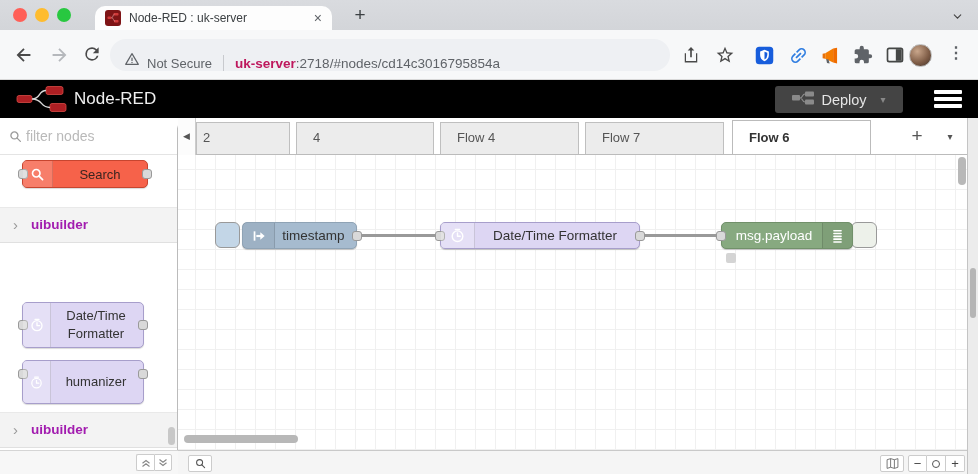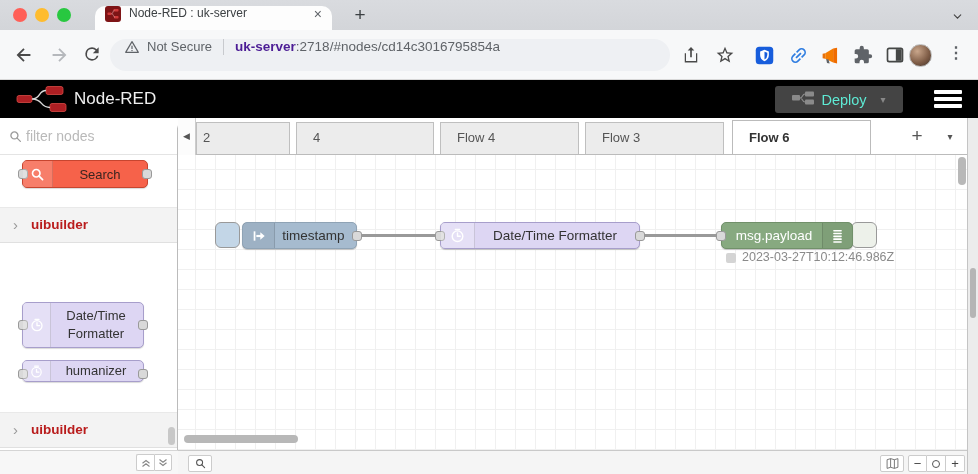--- a/index.html
+++ b/index.html
@@ -5,45 +5,45 @@
   * { margin:0; padding:0; box-sizing:border-box; }
   body { font-family:"Liberation Sans", sans-serif; background:#fff; }
   .screen { position:relative; width:978px; height:474px; overflow:hidden; background:#fff; font-family:"Liberation Sans", sans-serif; }
 
   
   .titlebar { position:absolute; left:0; top:0; width:978px; height:30px; background:linear-gradient(#d9dbdf,#d3d5d9); }
   .tl { position:absolute; top:8px; width:14px; height:14px; border-radius:50%; }
   .tl.red { left:13px; background:#ff5f57; }
   .tl.yellow { left:35px; background:#febc2e; }
   .tl.green { left:57px; background:#28c840; }
-  .chrome-tab { position:absolute; left:95px; top:6px; width:237px; height:24px; background:#fdfdfd; border-radius:10px 10px 0 0; display:flex; padding:0 10px; }
+  .chrome-tab { position:absolute; left:95px; top:6px; width:237px; height:24px; background:#fdfdfd; border-radius:10px 10px 0 0; display:flex; align-items:center; padding:0 10px; }
   .favicon { width:16px; height:16px; border-radius:3px; background:#7e1416; display:flex; align-items:center; justify-content:center; flex:none; }
   .tab-title { font-size:12px; color:#3c4043; margin-left:8px; flex:1; white-space:nowrap; overflow:hidden; }
   .tab-close { font-size:14px; color:#5f6368; margin-left:6px; cursor:default; }
   .newtab-btn { position:absolute; left:348px; top:3px; width:24px; height:24px; font-size:19px; color:#3c4043; text-align:center; line-height:24px; }
   .tabstrip-caret { position:absolute; right:14px; top:9px; }
 
   
   .toolbar { position:absolute; left:0; top:30px; width:978px; height:50px; background:#f7f8f9; border-bottom:1px solid #d8d8d8; }
   .nav-icon { position:absolute; top:14px; width:22px; height:22px; }
-  .urlbar { position:absolute; left:110px; top:9px; width:560px; height:32px; background:#eef0f3; border-radius:16px; display:flex; align-items:flex-start; padding:0 14px; }
+  .urlbar { position:absolute; left:110px; top:9px; width:560px; height:32px; background:#eef0f3; border-radius:16px; display:flex; align-items:flex-end; padding:0 14px; }
   .sec-label { font-size:13px; color:#5f6368; margin-left:7px; white-space:nowrap; }
   .url-sep { width:1px; height:16px; background:#c8cace; margin:0 11px; }
-  .url-host { font-size:13.5px; color:#4c1d95; font-weight:bold; white-space:nowrap; }
+  .url-host { font-size:13.5px; color:#be185d; font-weight:bold; white-space:nowrap; }
   .url-path { font-size:13.5px; color:#5f6368; white-space:nowrap; }
   .ext-icon { position:absolute; top:15px; }
   .avatar { position:absolute; left:909px; top:14px; width:23px; height:23px; border-radius:50%; background:radial-gradient(circle at 35% 30%, #c9a68b, #7c5a44 60%, #40342c); border:1px solid #bbb; }
   .menu-dots { position:absolute; left:948px; top:13px; font-size:16px; color:#5f6368; font-weight:bold; letter-spacing:0; }
 
   
   .nr-header { position:absolute; left:0; top:80px; width:978px; height:38px; background:#000; }
   .nr-logo { position:absolute; left:16px; top:5px; }
   .nr-title { position:absolute; left:74px; top:0; height:38px; line-height:38px; color:#eee; font-size:17px; font-weight:500; }
   .deploy-btn { position:absolute; left:775px; top:6px; width:128px; height:27px; background:#444; border-radius:3px; display:flex; align-items:center; justify-content:center; }
-  .deploy-label { color:#5eead4; font-size:14.5px; margin:0 6px 0 7px; }
+  .deploy-label { color:#e5e5e5; font-size:14.5px; margin:0 6px 0 7px; }
   .deploy-caret { color:#888; font-size:10px; margin-left:8px; }
   .hamburger { position:absolute; left:934px; top:10px; width:28px; }
   .hamburger div { height:3.5px; background:#fff; border-radius:1px; margin-bottom:3.5px; }
 
   
   .palette { position:absolute; left:0; top:118px; width:178px; height:356px; background:#fff; border-right:1px solid #bbb;border-radius:12px; }
   .filter-row { position:absolute; left:0; top:0; width:100%; height:37px; background:#fff; border-bottom:1px solid #e4e4e4; }
   .filter-row svg { position:absolute; left:9px; top:12px; }
   .filter-input { position:absolute; left:26px; top:5px; width:140px; height:26px; border:none; outline:none; background:transparent; font-size:14px; color:#555; font-family:"Liberation Sans", sans-serif; }
   .filter-input::placeholder { color:#b9b9b9; }
@@ -57,31 +57,31 @@
   .icon-band.shade { background:rgba(0,0,0,0.05); }
 
   .search-node { left:22px; top:5px; width:126px; height:28px; background:#f6624a; border:1px solid #c7452f; }
   .search-node .icon-band { width:30px; }
   .search-node .pal-label { position:absolute; left:30px; right:0; top:0; bottom:0; display:flex; align-items:center; justify-content:center; font-size:13px; color:#3a2420; }
   .search-node .pal-port { top:8px; }
 
   .pal-cat { position:absolute; left:0; width:178px; height:36px; background:#f3f3f3; border-top:1px solid #e9e9e9; border-bottom:1px solid #e0e0e0; }
   .pal-cat .chev { position:absolute; left:13px; top:8px; font-size:15px; color:#999; display:inline-block; }
   .pal-cat .chev.open { transform:rotate(90deg); left:11px; top:7px; }
-  .pal-cat .cat-label { position:absolute; left:31px; top:9px; font-size:13.5px; font-weight:bold; color:#b91c1c; }
+  .pal-cat .cat-label { position:absolute; left:31px; top:9px; font-size:13.5px; font-weight:bold; color:#a21caf; }
   .cat-uibuilder { top:52px; }
   .cat-formats { top:93px; }
   .cat-smarthome { top:257px; }
 
   .fmt-node { left:22px; background:#ddd6f3; border:1px solid #a79ecb; }
   .fmt-node .icon-band { width:28px; background:rgba(255,255,255,0.25); }
   .fmt-node .pal-label { position:absolute; left:28px; right:2px; top:0; bottom:0; display:flex; align-items:center; justify-content:center; text-align:center; font-size:13px; color:#333; line-height:18px; }
   .node-dtf { top:147px; width:122px; height:46px; }
   .node-dtf .pal-port { top:17px; }
-  .node-hum { top:205px; width:122px; height:22px; }
+  .node-hum { top:205px; width:122px; height:44px; }
   .node-hum .pal-port { top:8px; }
 
   .pal-scroll { position:absolute; right:2px; top:272px; width:7px; height:18px; background:#c8c8c8; border-radius:3.5px; }
   .palette-footer { position:absolute; left:0; bottom:0; width:178px; height:24px; background:#f7f7f7; border-top:1px solid #d5d5d5; }
   .pf-btns { position:absolute; right:6px; top:3px; display:flex; }
   .pf-btn { width:18px; height:17px; background:#fff; border:1px solid #ccc; display:flex; align-items:center; justify-content:center; }
   .pf-btn:first-child { border-right:none; border-radius:2px 0 0 2px; }
   .pf-btn:last-child { border-radius:0 2px 2px 0; }
 
   
@@ -355,21 +355,21 @@
       </div>
     </div>
   </div>
 
   <div class="canvas-col">
     <div class="tabbar">
       <span class="tab-scroll-left">◀</span>
       <div class="flow-tab tab-partial"><span>2</span></div>
       <div class="flow-tab tab-4"><span>4</span></div>
       <div class="flow-tab tab-flow1"><span>Flow 4</span></div>
-      <div class="flow-tab tab-flow3"><span>Flow 3</span></div>
+      <div class="flow-tab tab-flow3"><span>Flow 7</span></div>
       <div class="flow-tab tab-flow6 active"><span>Flow 6</span></div>
       <span class="tab-add">+</span>
       <span class="tab-caret">▾</span>
     </div>
 
     <div class="canvas">
       <div class="wire" style="left:181px; top:79px; width:84px;"></div>
       <div class="wire" style="left:464px; top:79px; width:82px;"></div>
 
       <div class="inject-btn"></div>
@@ -409,21 +409,20 @@
                 <rect x="5" y="7.5" width="14" height="2.6" rx="1.3"></rect>
                 <rect x="5" y="12" width="14" height="2.6" rx="1.3"></rect>
                 <rect x="5" y="16.5" width="14" height="2.6" rx="1.3"></rect>
                 <rect x="5" y="21" width="14" height="2.6" rx="1.3"></rect>
               </g>
             </svg>
         </span>
       </div>
 
       <span class="status-dot"></span>
-      <span class="status-text">2023-03-27T10:12:46.986Z</span>
 
       <span class="h-scroll"></span>
       <span class="v-scroll"></span>
     </div>
 
     <div class="canvas-footer">
       <span class="cf-btn cf-search">
         <svg width="11" height="11" viewBox="0 0 24 24">
             <circle cx="10" cy="10" r="6.5" fill="none" stroke="#555" stroke-width="2.4"></circle>
             <path d="M15 15l6 6" stroke="#555" stroke-width="2.4" stroke-linecap="round"></path>

